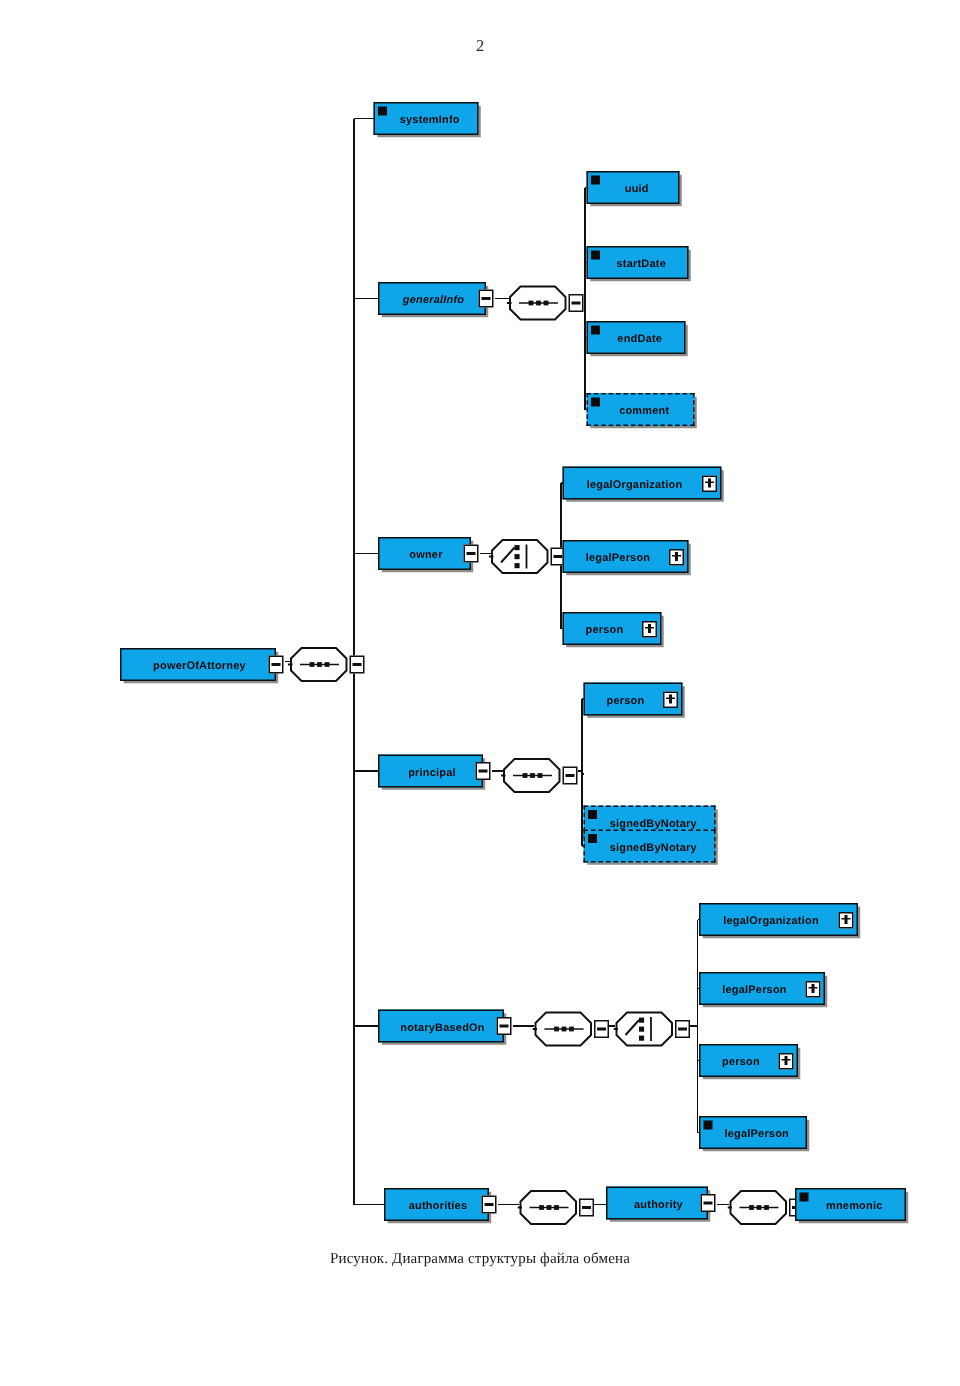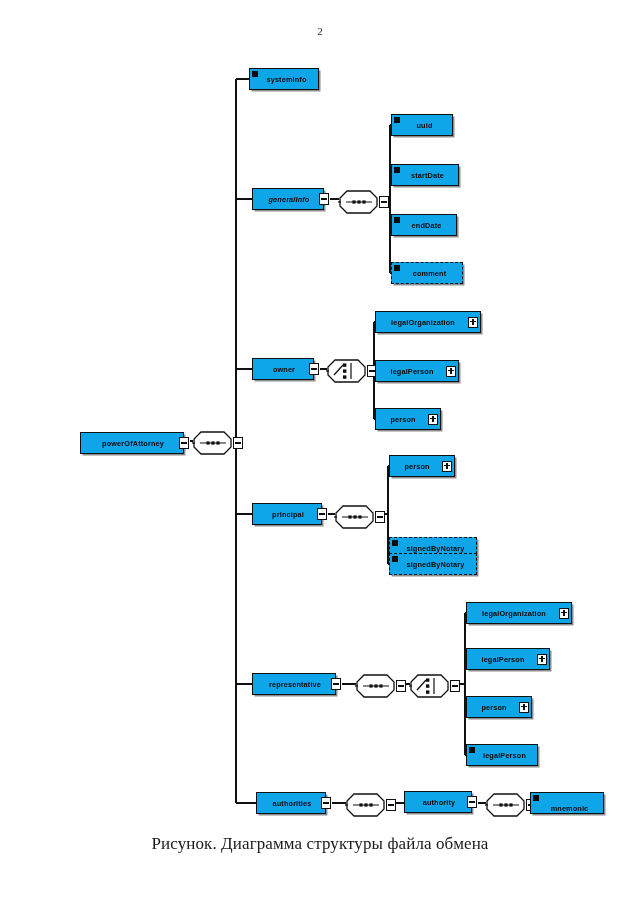--- a/index.html
+++ b/index.html
@@ -36,21 +36,21 @@
   }
 
   
   .caption {
     position: absolute;
     left: 0;
     top: 834px;
     width: 640px;
     text-align: center;
     font-family: "Liberation Serif", serif;
-    font-size: 17px;
+    font-size: 10px;
     color: #1a1a1a;
     letter-spacing: 0.1px;
   }
 
   
   #wires {
     position: absolute;
     left: 0; top: 0;
     width: 640px;
     height: 924px;
@@ -385,21 +385,21 @@
     </div>
     <div class="node shadow optional has-corner" style="left: 389px; top: 505px; width: 88px; margin-top: 32px;">
       <span class="corner-mark"></span>
       <span class="label">signedByNotary</span>
     </div>
     <div class="node shadow optional has-corner" style="left: 389px; top: 553px; width: 88px;">
       <span class="corner-mark"></span>
       <span class="label">signedByNotary</span>
     </div>
     <div class="node shadow" style="left: 252px; top: 673px; width: 84px;">
-      <span class="label">representative</span>
+      <span class="label">notaryBasedOn</span>
       <span class="port"></span>
     </div>
     <div class="node shadow" style="left: 466px; top: 602px; width: 106px;">
       <span class="label">legalOrganization</span>
       <span class="expander"></span>
     </div>
     <div class="node shadow" style="left: 466px; top: 648px; width: 84px;">
       <span class="label">legalPerson</span>
       <span class="expander"></span>
     </div>
@@ -412,17 +412,17 @@
       <span class="label">legalPerson</span>
     </div>
     <div class="node shadow" style="left: 256px; top: 792px; width: 70px;">
       <span class="label">authorities</span>
       <span class="port"></span>
     </div>
     <div class="node shadow" style="left: 404px; top: 791px; width: 68px;">
       <span class="label">authority</span>
       <span class="port"></span>
     </div>
-    <div class="node shadow has-corner" style="left: 530px; top: 792px; width: 74px; align-items: flex-end;">
+    <div class="node shadow has-corner" style="left: 530px; top: 792px; width: 74px;">
       <span class="corner-mark"></span>
       <span class="label">mnemonic</span>
     </div>
   </div>
 
 </body></html>

